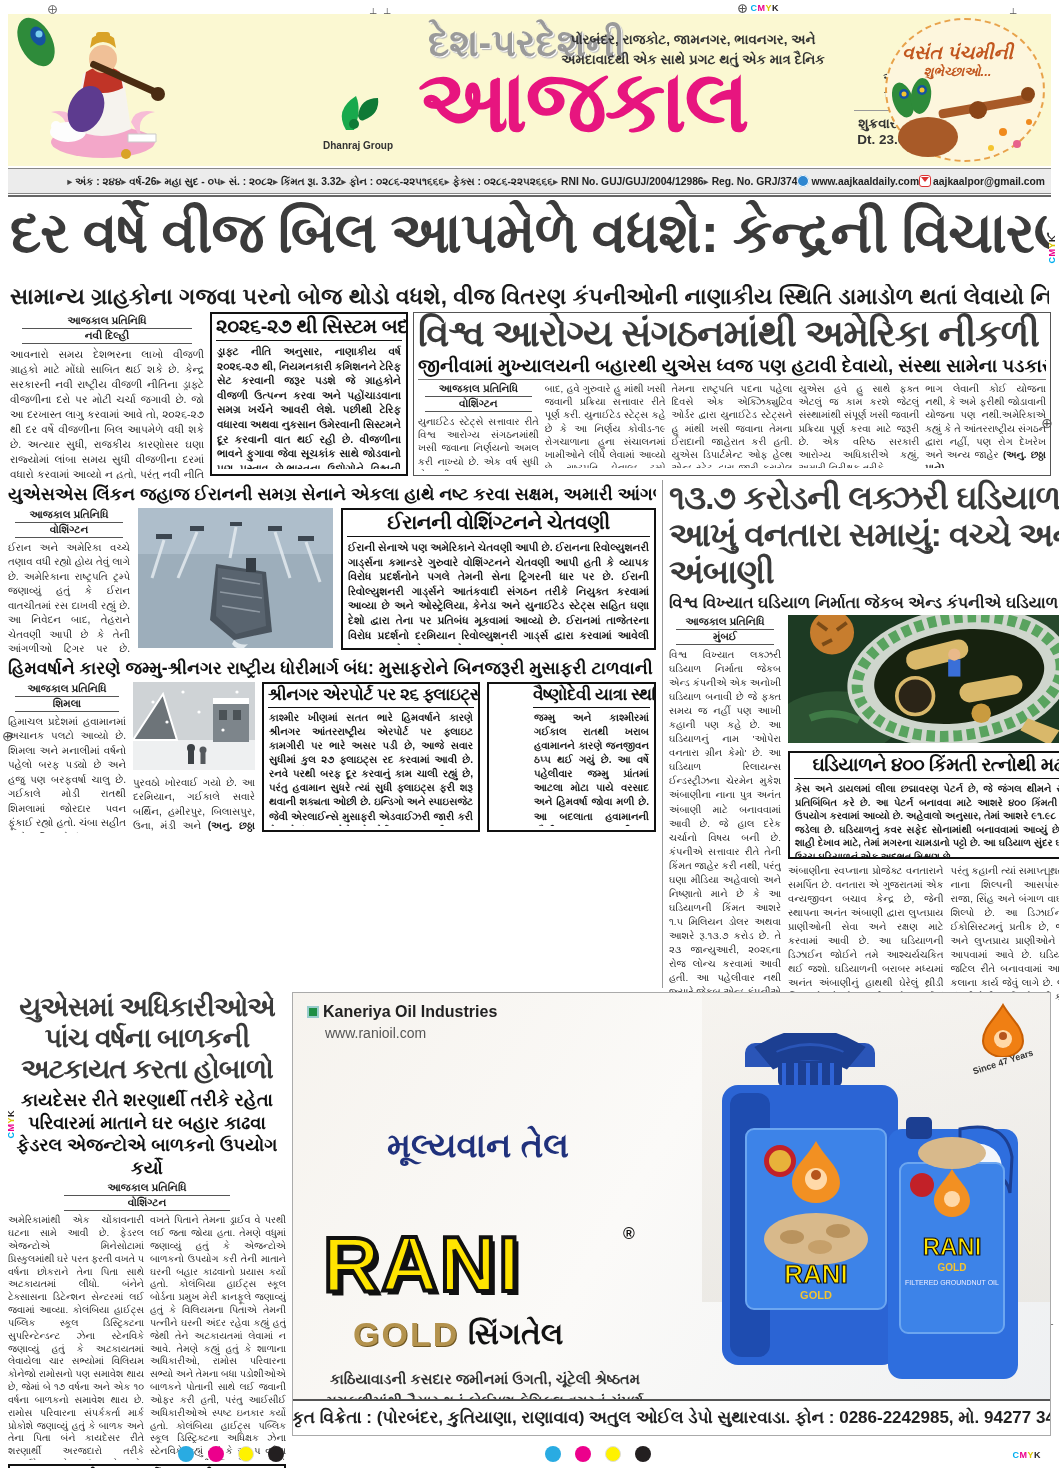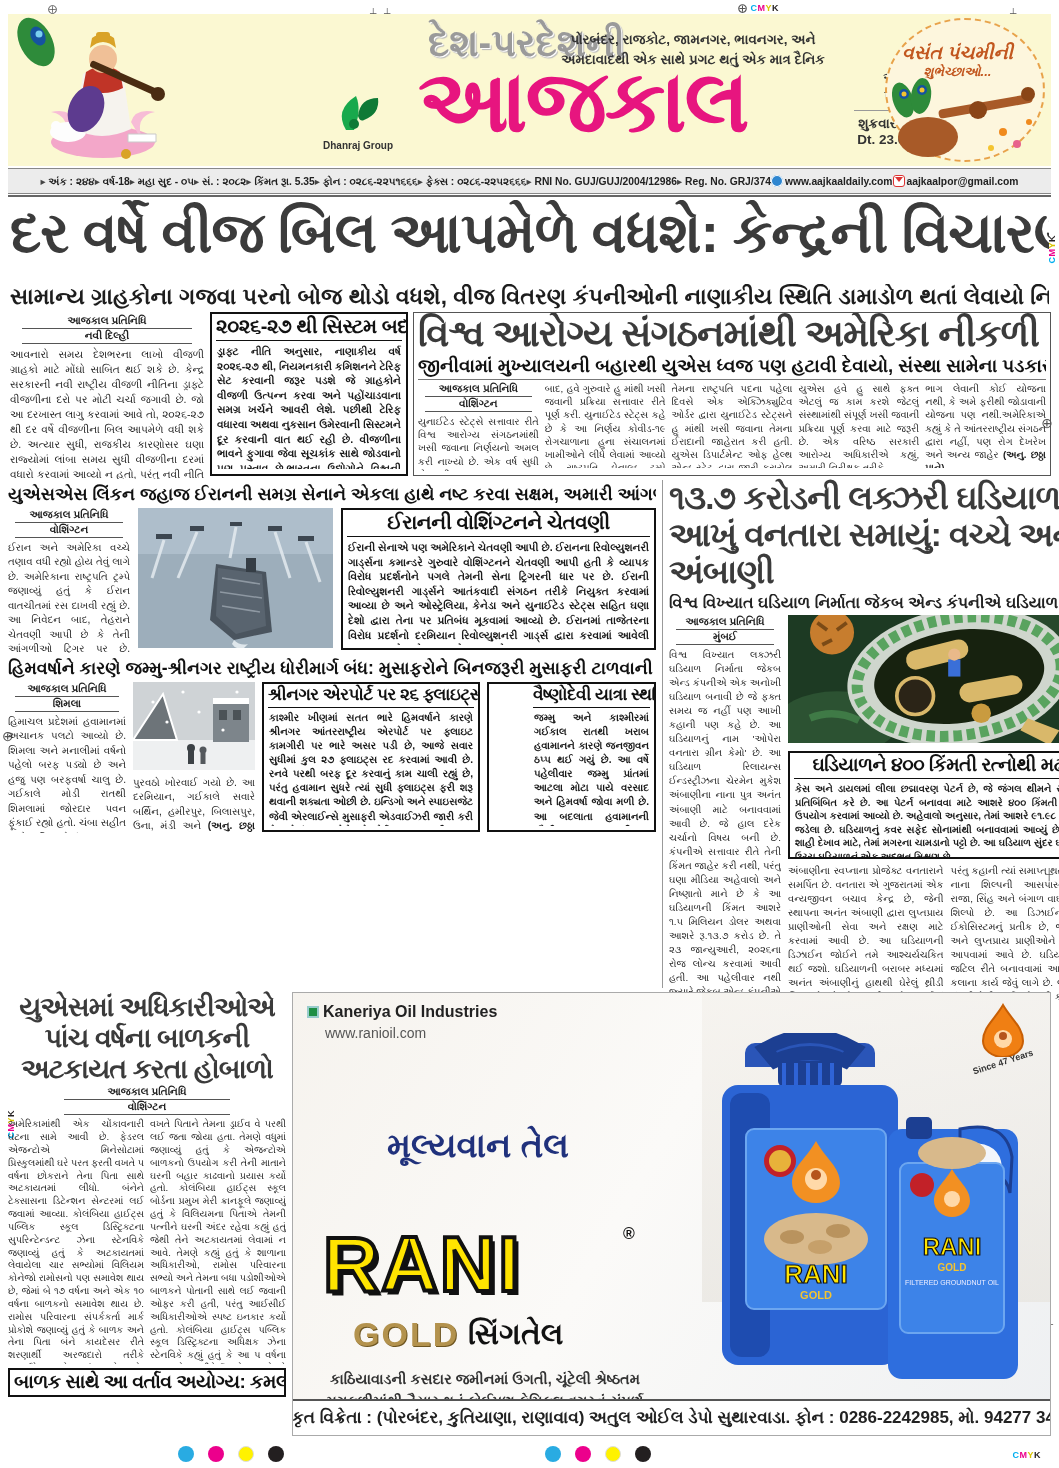--- a/index.html
+++ b/index.html
@@ -31,21 +31,21 @@
   .mast-date .rule { border-top:1px solid #999; margin:5px 12px; }
   .mast-date .dc { font-size:13.5px; font-weight:800; }
   .mast-date .dt { font-size:13.5px; font-weight:800; }
   .mast-right { position:relative; width:185px; flex:none;font-style:italic; }
   .fest-circle { position:absolute; right:6px; top:4px; width:160px; height:144px; border:2px dashed #e8a24a; border-radius:50%; background:#fdf6dd; }
   .fest-text { position:absolute; right:38px; top:28px; text-align:center; color:#c2571f; font-weight:800; z-index:2; }
   .fest-text .f1 { font-size:19px; }
   .fest-text .f2 { font-size:13px; }
 
   
-  .infobar { position:absolute; left:8px; right:8px; top:168px; height:24px; background:#ececec; border-top:1px solid #888; border-bottom:1px solid #888; display:flex; align-items:center; justify-content:center; padding:12px 6px; font-size:10.3px; font-weight:bold; color:#222; white-space:nowrap; overflow:hidden; }
+  .infobar { position:absolute; left:8px; right:8px; top:168px; height:24px; background:#ececec; border-top:1px solid #888; border-bottom:1px solid #888; display:flex; align-items:center; justify-content:flex-end; padding:12px 6px; font-size:10.3px; font-weight:bold; color:#222; white-space:nowrap; overflow:hidden; }
   .infobar .item::before { content:"▸ "; color:#444; }
   .infobar .web::before, .infobar .mail::before { content:""; }
   .ico { display:inline-block; width:12px; height:12px; border-radius:3px; vertical-align:-2px; margin-right:2px; }
   .ico.globe { border-radius:50%; background:#2e86d0; box-shadow:inset 0 0 0 1px #fff; }
   .ico.mail { background:#fff; border:1px solid #d33; position:relative; }
   .ico.mail::after { content:""; position:absolute; left:1px; top:1px; border:4px solid transparent; border-top:5px solid #d33; }
   .toprule { position:absolute; left:8px; right:8px; top:195px; border-top:2px solid #666; }
 
   
   .hl { font-weight:800; color:#3b3b3b; letter-spacing:-1px; }
@@ -227,24 +227,24 @@
         <circle cx="120" cy="70" r="4" fill="#f08a1d"></circle>
           <circle cx="134" cy="82" r="4" fill="#e8638c"></circle>
         <circle cx="108" cy="86" r="3" fill="#f4c430"></circle>
           <circle cx="146" cy="60" r="3" fill="#f08a1d"></circle>
       </svg>
     </div>
   </div>
 
   <div class="infobar">
     <span class="item">અંક : ૨૪૪</span>
-    <span class="item">વર્ષ-18</span>
+    <span class="item">વર્ષ-26</span>
     <span class="item">મહા સુદ - ૦૫</span>
     <span class="item">સં. : ૨૦૮૨</span>
-    <span class="item">કિંમત રૂા. 5.35</span>
+    <span class="item">કિંમત રૂા. 3.32</span>
     <span class="item">ફોન : ૦૨૮૬-૨૨૫૧૬૬૬</span>
     <span class="item">ફેક્સ : ૦૨૮૬-૨૨૫૨૬૬૬</span>
     <span class="item">RNI No. GUJ/GUJ/2004/12986</span>
     <span class="item">Reg. No. GRJ/374</span>
     <span class="web"><i class="ico globe"></i><span>www.aajkaaldaily.com</span></span>
     <span class="mail"><i class="ico mail"></i><span>aajkaalpor@gmail.com</span></span>
   </div>
   <div class="toprule"></div>
 
   <div class="hl lead-hl">દર વર્ષે વીજ બિલ આપમેળે વધશે: કેન્દ્રની વિચારણા</div>
@@ -439,20 +439,21 @@
               </div>
           </div>
         </div>
       </div>
     </div>
   </div>
 
   <div class="bot">
     <div class="det">
       <div class="hl det-hl">યુએસમાં અધિકારીઓએ પાંચ વર્ષના બાળકની અટકાયત કરતા હોબાળો</div>
+      <div class="det-sub">કાયદેસર રીતે શરણાર્થી તરીકે રહેતા પરિવારમાં માતાને ઘર બહાર કાઢવા ફેડરલ એજન્ટોએ બાળકનો ઉપયોગ કર્યો</div>
       <div class="byline-blk" style="width:60%">
         <div class="b1">આજકાલ પ્રતિનિધિ</div>
         <div class="b2">વોશિંગ્ટન</div>
       </div>
       <div class="det-cols">
         <div class="c">
             <div class="btxt">અમેરિકામાંથી એક ચોંકાવનારી ઘટના સામે આવી છે. ફેડરલ એજન્ટોએ મિનેસોટામાં પ્રિસ્કુલમાંથી ઘરે પરત ફરતી વખતે પ વર્ષના છોકરાને તેના પિતા સાથે અટકાયતમાં લીધો. બંનેને ટેક્સાસના ડિટેન્શન સેન્ટરમાં લઈ જવામાં આવ્યા. કોલંબિયા હાઈટ્સ પબ્લિક સ્કૂલ ડિસ્ટ્રિક્ટના સુપરિન્ટેન્ડન્ટ ઝેના સ્ટેનવિકે જણાવ્યું હતું કે અટકાયતમાં લેવાયેલા ચાર સભ્યોમાં વિલિયમ કોનેજો રામોસનો પણ સમાવેશ થાય છે, જેમાં બે ૧૭ વર્ષના અને એક ૧૦ વર્ષના બાળકનો સમાવેશ થાય છે. રામોસ પરિવારના સંપર્કકર્તા માર્ક પ્રોકોશે જણાવ્યું હતું કે બાળક અને તેના પિતા બંને કાયદેસર રીતે શરણાર્થી અરજદારો તરીકે યુનાઈટેડ સ્ટેટ્સમાં રહે છે. વિલિયમની ધરપકડ પછી સોશિયલ મીડિયા પર ફરતા ફોટામાં ભારે સશસ્ત્ર ફેડરલ અધિકારીઓ પ વર્ષના બાળકને લઈ જતા દેખાય છે. બાળક વાદળી કેપ પહેરીને સ્પાઈડર-મેન બેકપેક લઈને જાય છે. પાડોશીઓએ જણાવ્યું હતું કે મંગળવારે પ્રિસ્કુલથી ઘરે પાછા ફરતી</div>
           </div>
         <div class="c">
             <div class="btxt">વખતે પિતાને તેમના ડ્રાઈવ વે પરથી લઈ જતા જોયા હતા. તેમણે વધુમાં જણાવ્યું હતું કે એજન્ટોએ બાળકનો ઉપયોગ કરી તેની માતાને ઘરની બહાર કાઢવાનો પ્રયાસ કર્યો હતો. કોલંબિયા હાઈટ્સ સ્કૂલ બોર્ડના પ્રમુખ મેરી ક્રાનફૂલે જણાવ્યું હતું કે વિલિયમના પિતાએ તેમની પત્નીને ઘરની અંદર રહેવા કહ્યું હતું જેથી તેને અટકાયતમાં લેવામાં ન આવે. તેમણે કહ્યું હતું કે શાળાના અધિકારીઓ, રામોસ પરિવારના સભ્યો અને તેમના બધા પડોશીઓએ બાળકને પોતાની સાથે લઈ જવાની ઓફર કરી હતી, પરંતુ આઈસીઈ અધિકારીઓએ સ્પષ્ટ ઇનકાર કર્યો હતો. કોલંબિયા હાઈટ્સ પબ્લિક સ્કૂલ ડિસ્ટ્રિક્ટના અધિક્ષક ઝેના સ્ટેનવિકે કહ્યું હતું કે આ પ વર્ષના બાળકનો આ રીતે ઉપયોગ કરવો એ ખોટું છે. તેમણે એજન્ટોને પ્રશ્ન કર્યો કે પ વર્ષના બાળકને કેમ અટકાયતમાં રાખવામાં આવી રહ્યું છે. તેમણે એમ પણ કહ્યું હતું કે, તમે મને કહી શકતા નથી કે આ બાળક હિંસક ગુનેગાર છે.</div>

